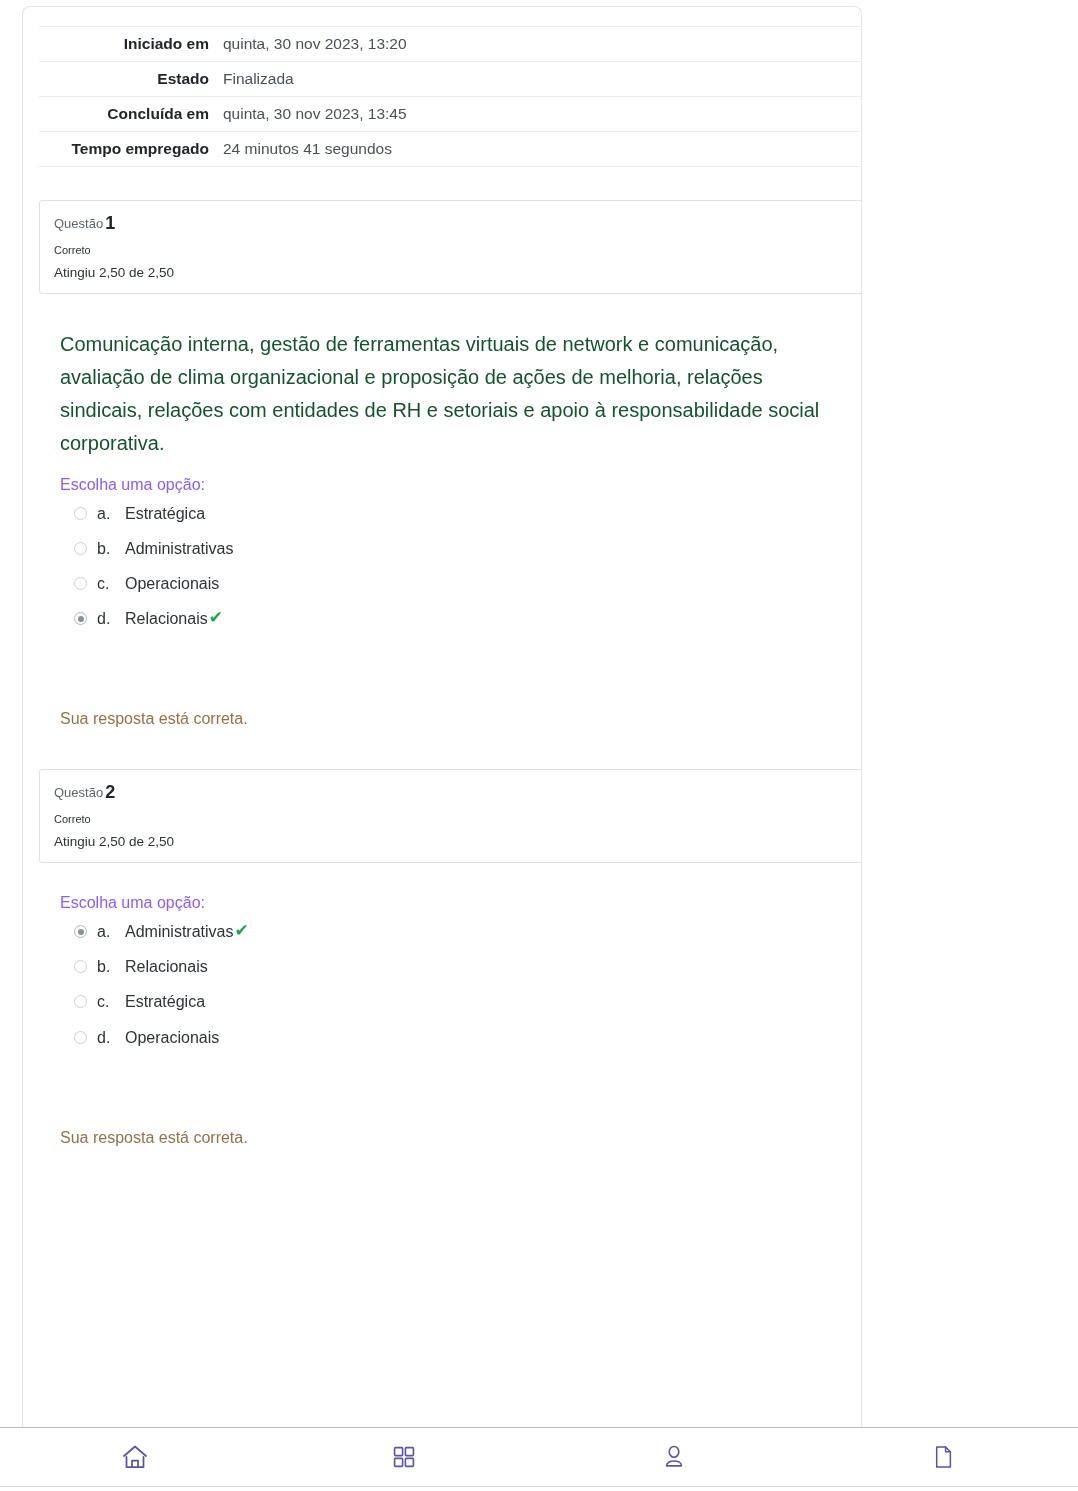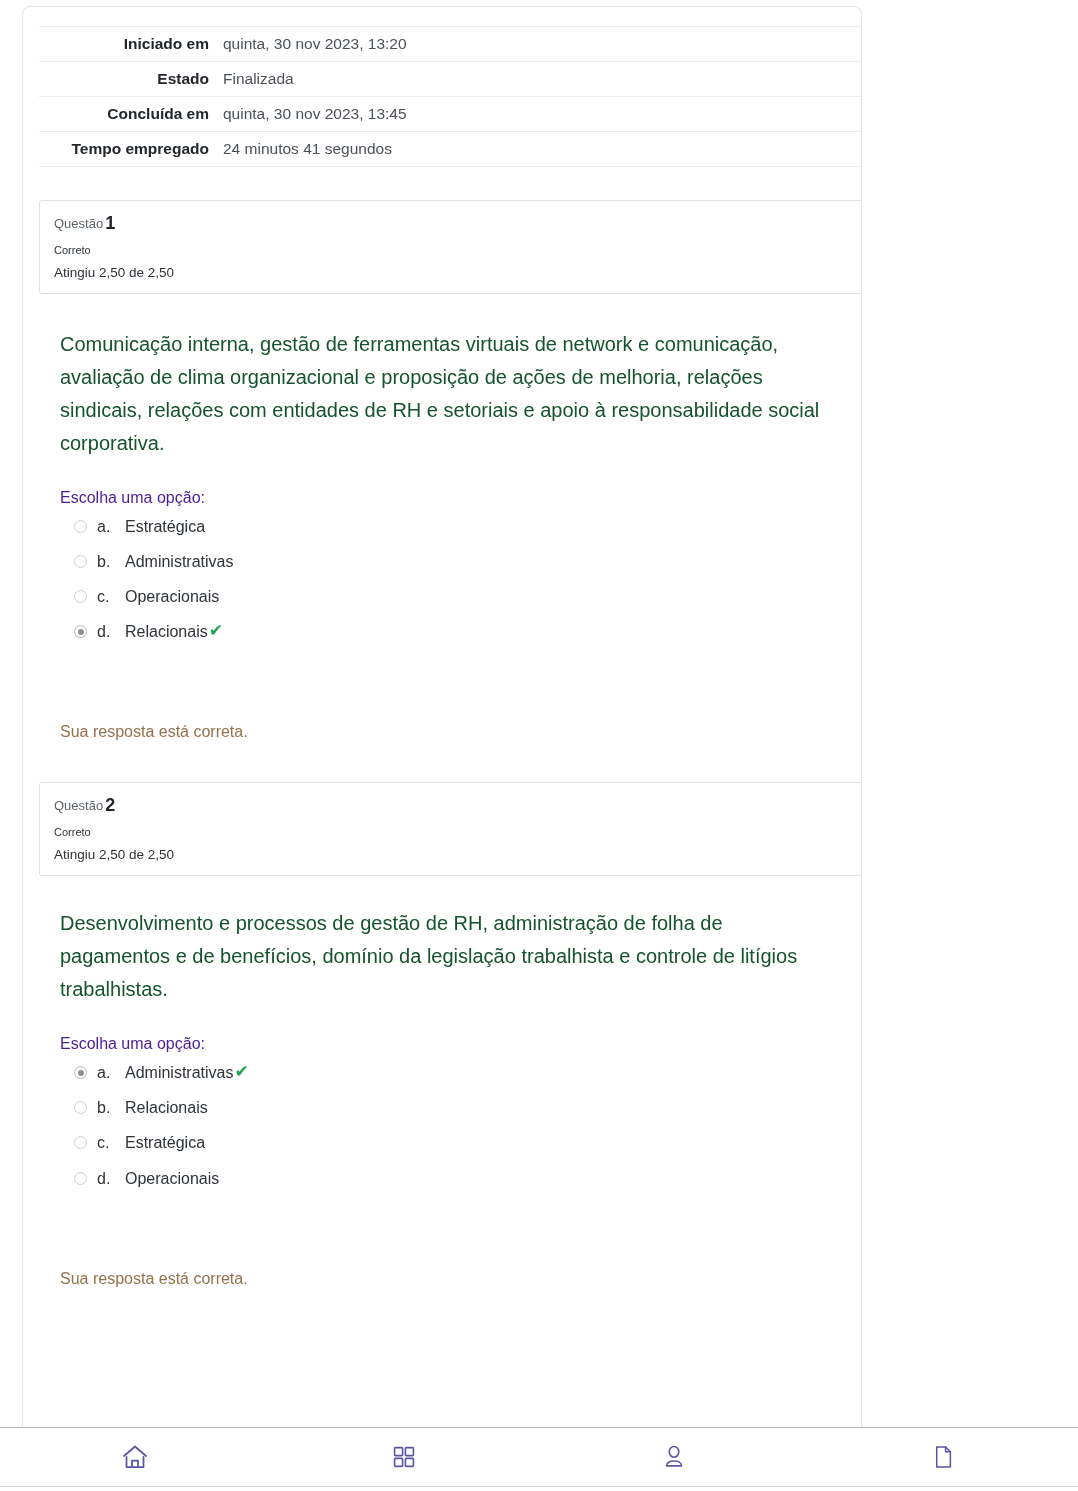--- a/index.html
+++ b/index.html
@@ -103,22 +103,22 @@
     margin-top: 34px;
   }
   .qtext {
     font-size: 20px;
     line-height: 1.65;
     color: #14532d;
     max-width: 955px;
   }
   .prompt {
     font-size: 16px;
-    color: #4c1d95;
-    margin-top: 29px;
+    color: #8b5cf6;
+    margin-top: 16px;
     margin-bottom: 10px;
   }
 
   .answers { margin: 0; padding: 0; list-style: none; }
   .answer {
     display: flex;
     align-items: flex-start;
     margin: 0 0 16px 0;
     font-size: 16px;
     color: #2e3338;
@@ -253,21 +253,20 @@
       <div class="feedback">Sua resposta está correta.</div>
     </div>
 
     <div class="qbox q2wrap">
       <div class="qno"><span>Questão</span><span class="num">2</span></div>
       <div class="qstate">Correto</div>
       <div class="qgrade">Atingiu 2,50 de 2,50</div>
     </div>
 
     <div class="qbody q2body">
-      <div class="qtext">Desenvolvimento e processos de gestão de RH, administração de folha de pagamentos e de benefícios, domínio da legislação trabalhista e controle de litígios trabalhistas.</div>
       <div class="prompt">Escolha uma opção:</div>
       <ul class="answers">
         <li class="answer">
           <span class="radio checked"></span>
           <span class="alpha">a.</span>
           <span class="atext">Administrativas</span>
             <span class="tick">✔</span>
         </li>
         <li class="answer">
           <span class="radio"></span>

